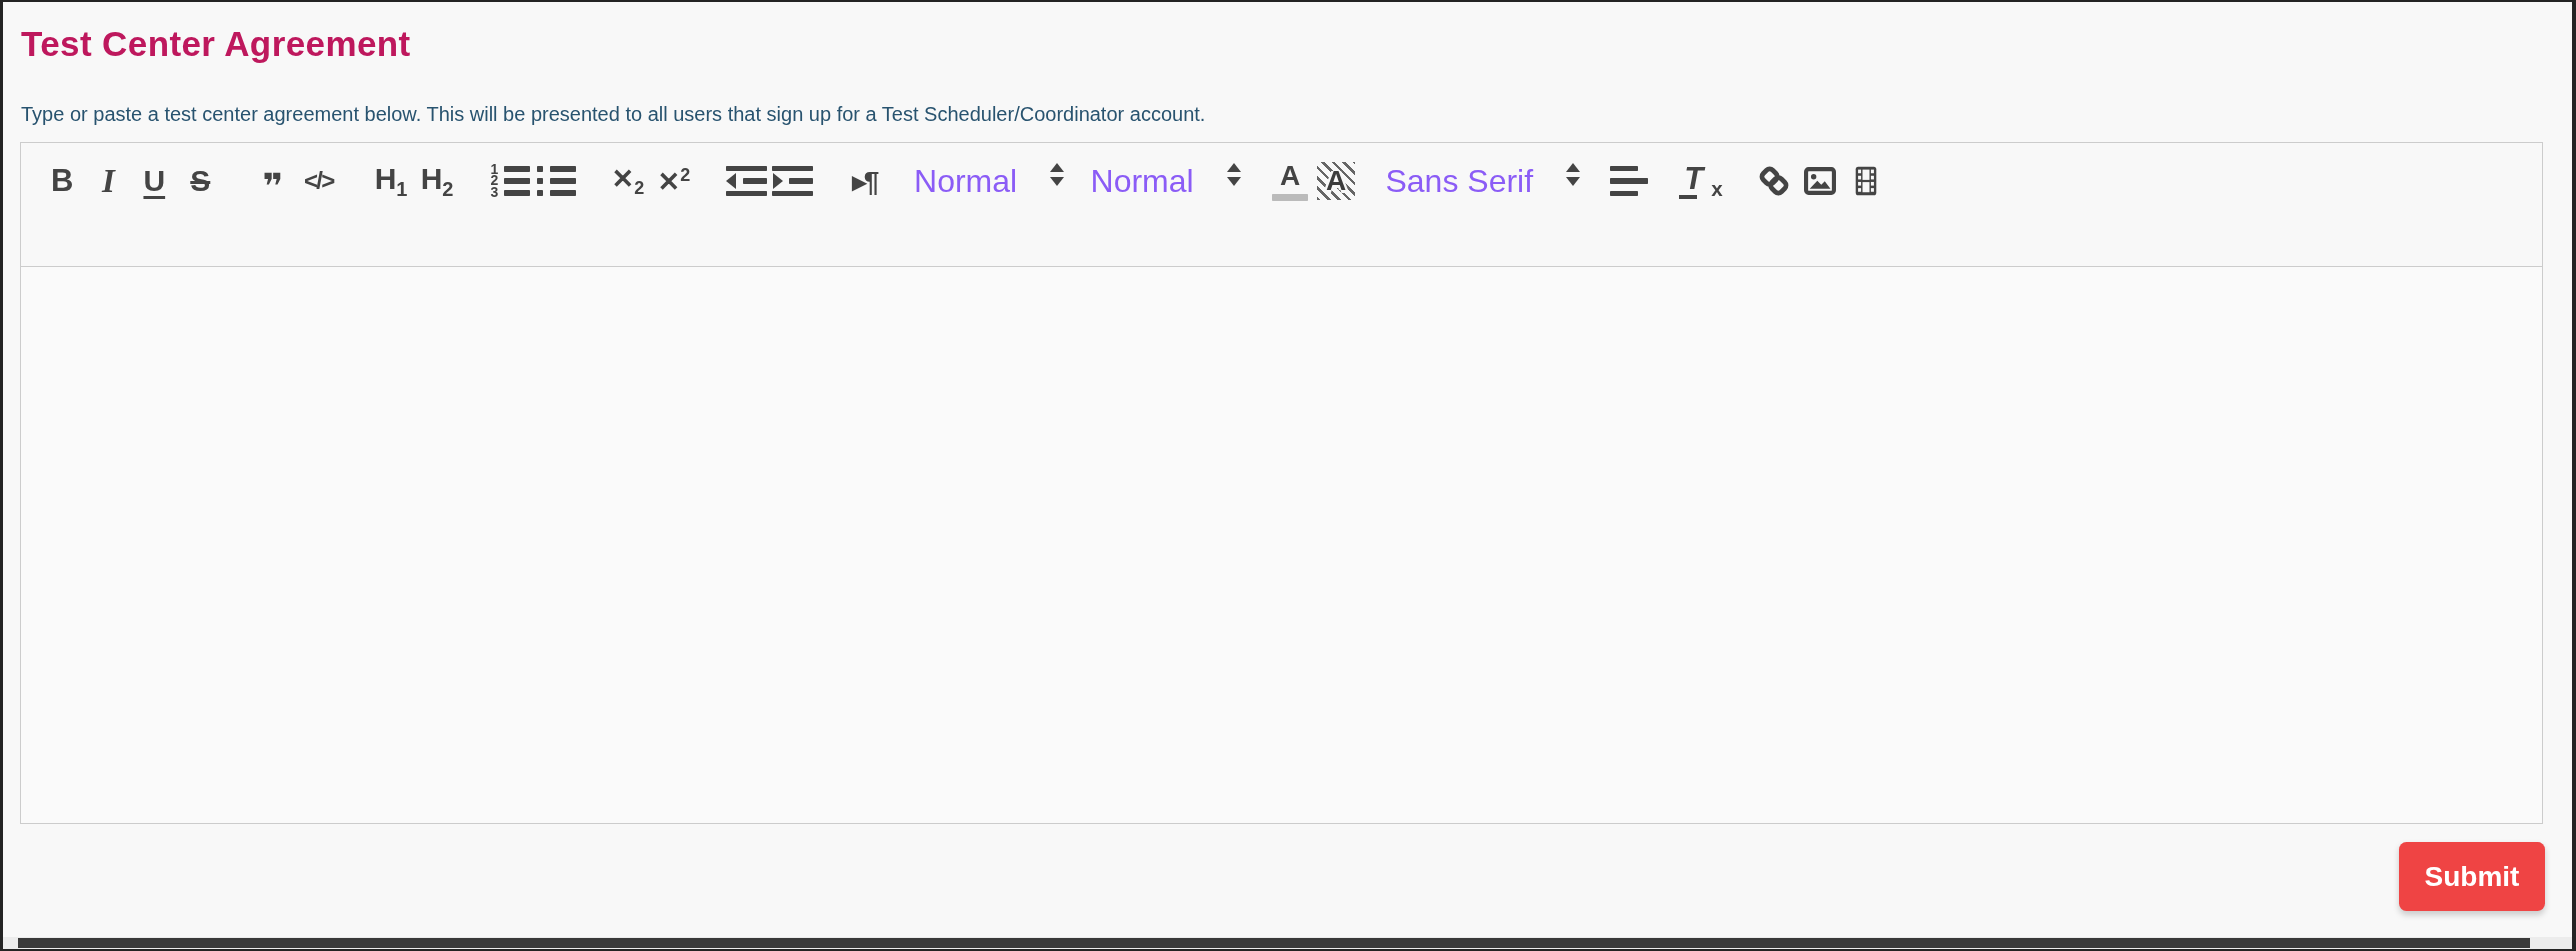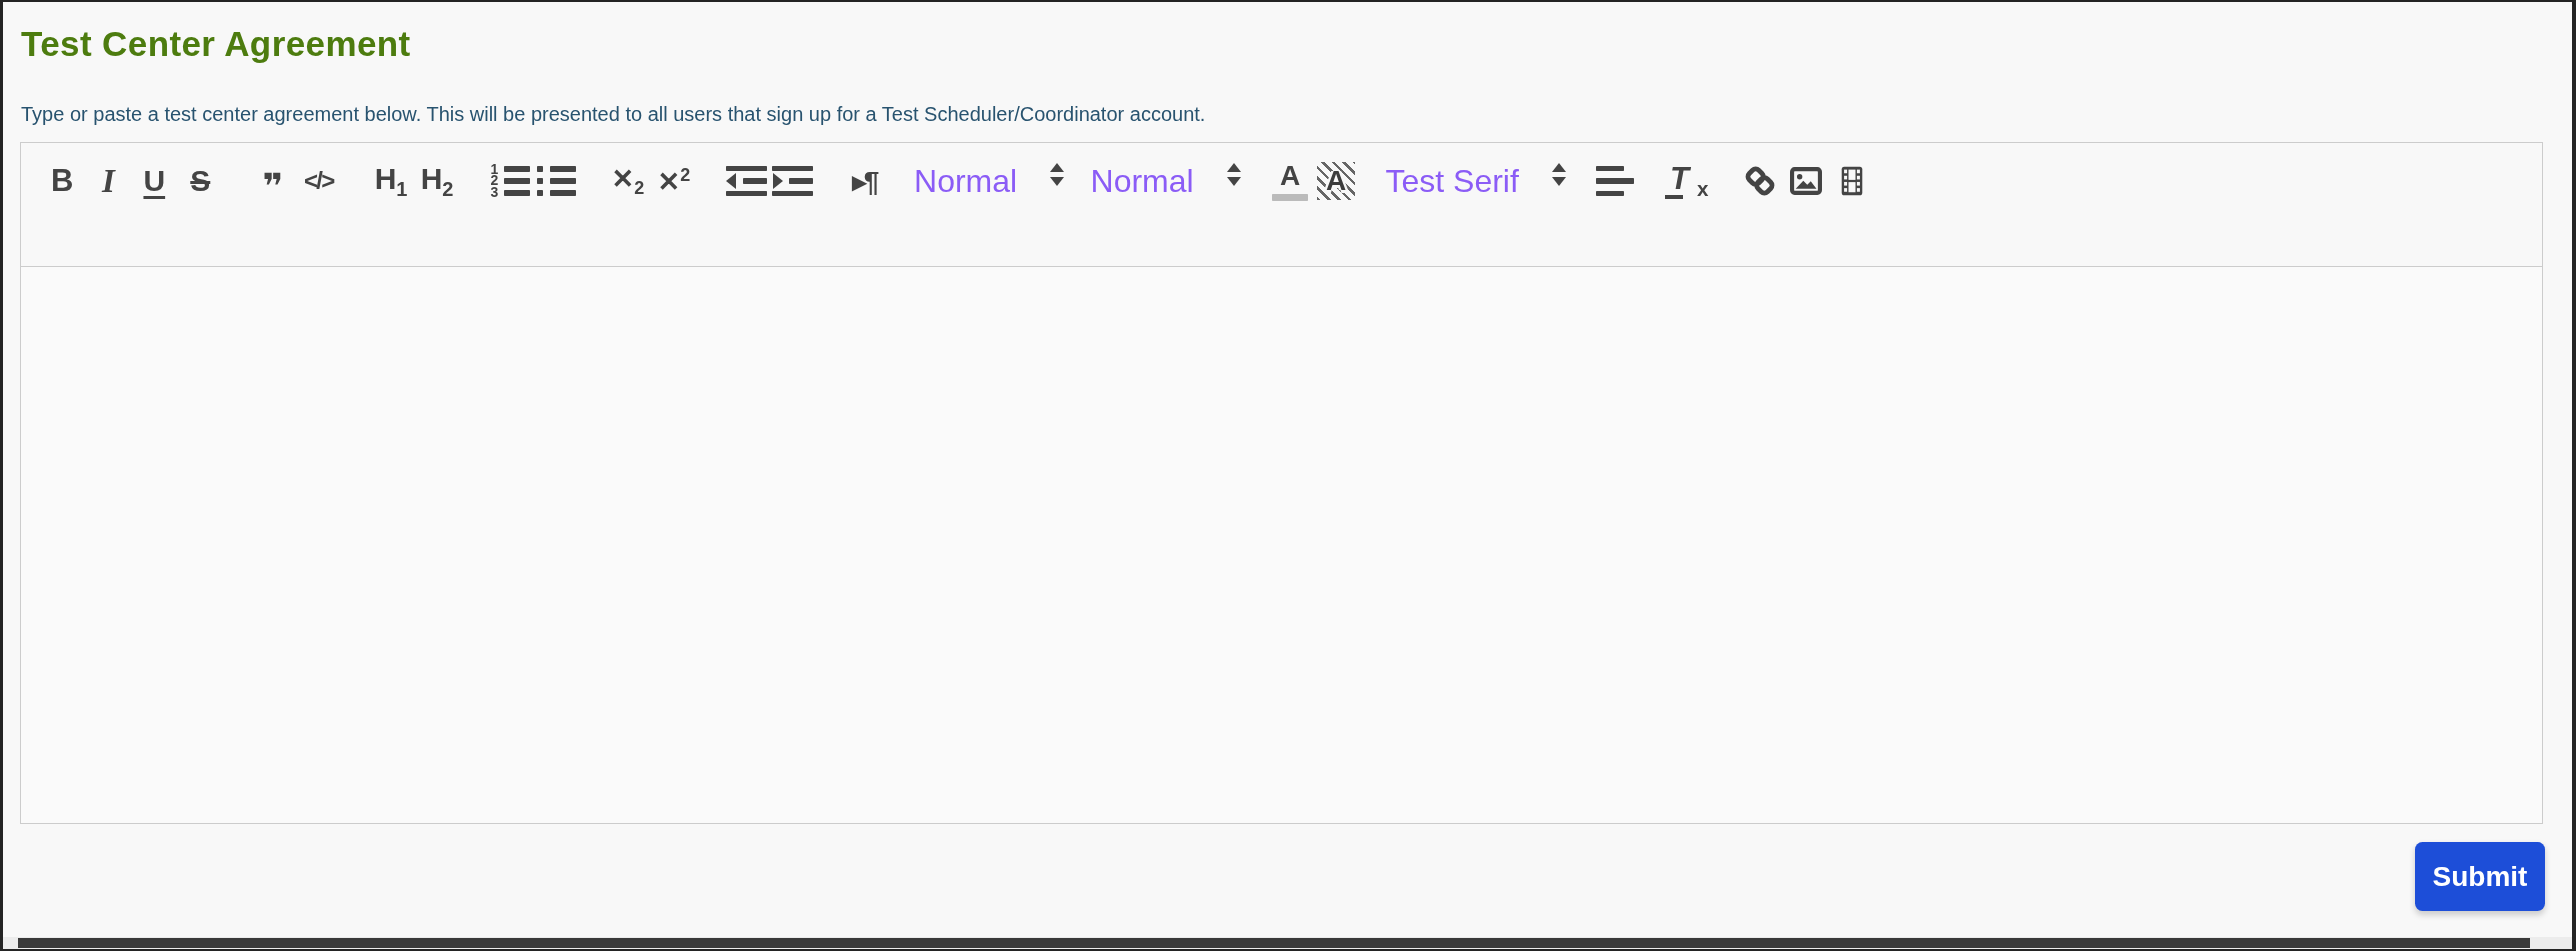--- a/index.html
+++ b/index.html
@@ -7,21 +7,21 @@
 
   .screen{
     position:relative; width:2576px; height:951px;
     background:#f8f8f8; overflow:hidden;
     border-top:2.5px solid #242424; border-left:3.3px solid #242424;
     border-right:4.1px solid #242424; border-bottom:2.5px solid #242424;
   }
 
   .page-title{
     position:absolute; left:18px; top:21.5px;
-    font-size:35px; font-weight:700; color:#4d7c0f; letter-spacing:0.4px;
+    font-size:35px; font-weight:700; color:#be185d; letter-spacing:0.4px;
   }
   .page-desc{
     position:absolute; left:18px; top:101px;
     font-size:20px; color:#28536F;
   }
 
   
   .editor{ position:absolute; left:17.3px; top:140px; width:2523px; }
   .ql-toolbar{
     height:125px; border:1.7px solid #cccccc; background:#f8f8f8;
@@ -96,22 +96,22 @@
   
   .clean-icon{ position:relative; width:45px; height:40px; }
   .clean-T{ position:absolute; left:5px; top:0; font-style:italic; font-size:31px; font-weight:600; color:#444; }
   .clean-x{ position:absolute; right:1.7px; bottom:0; font-size:20.6px; font-weight:800; color:#444; }
   .clean-bar{ position:absolute; left:0; bottom:1.7px; width:18px; height:4.1px; background:#444; }
 
   .svg-btn svg{ display:block; }
 
   
   .submit-btn{
-    position:absolute; top:840px; right:27px; width:130px; height:69px;
-    background:#1d4ed8; color:#ffffff; font-size:28px; font-weight:700;
+    position:absolute; top:840px; right:27px; width:146px; height:69px;
+    background:#ef4444; color:#ffffff; font-size:28px; font-weight:700;
     border:none; border-radius:7.4px; box-shadow:0 3.3px 6.6px rgba(0,0,0,0.18); cursor:pointer;
     font-family:"Liberation Sans", sans-serif;
   }
   .hscrollbar{ position:absolute; left:0; right:0; bottom:0; height:11.6px; background:#ececec; }
   .hscroll-thumb{ position:absolute; left:15px; top:0.8px; height:10px; width:2512px; background:#3a3a3a; }
 </style>
 </head>
 <body>
 
 <div class="screen">
@@ -254,21 +254,21 @@
         </button>
         <button class="tbtn">
           <span class="bg-hatch">
             <span class="glyph">A</span>
           </span>
         </button>
       </div>
 
       <div class="fmt-group">
         <div class="picker">
-          <span class="picker-label">Test Serif</span>
+          <span class="picker-label">Sans Serif</span>
           <span class="updown">
               <span class="tri tri-up"></span>
               <span class="tri tri-down"></span>
             </span>
         </div>
       </div>
 
       <div class="fmt-group">
         <button class="tbtn">
           <span class="align-icon">

